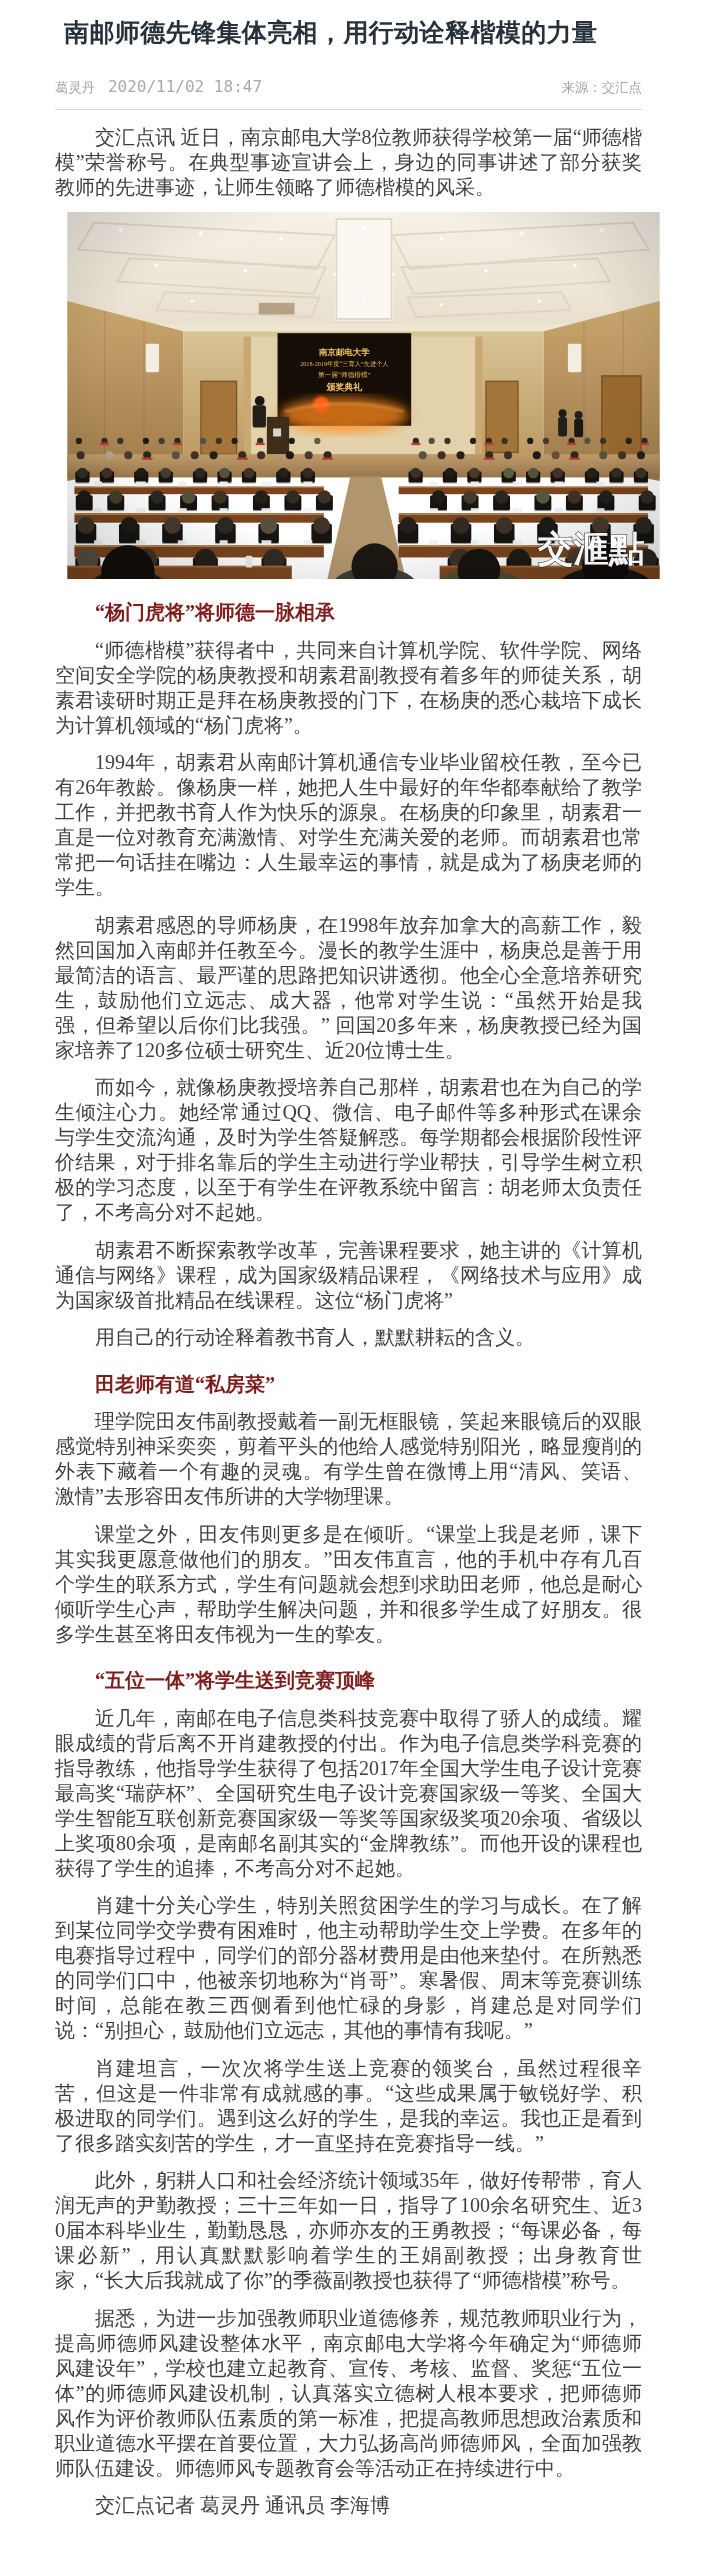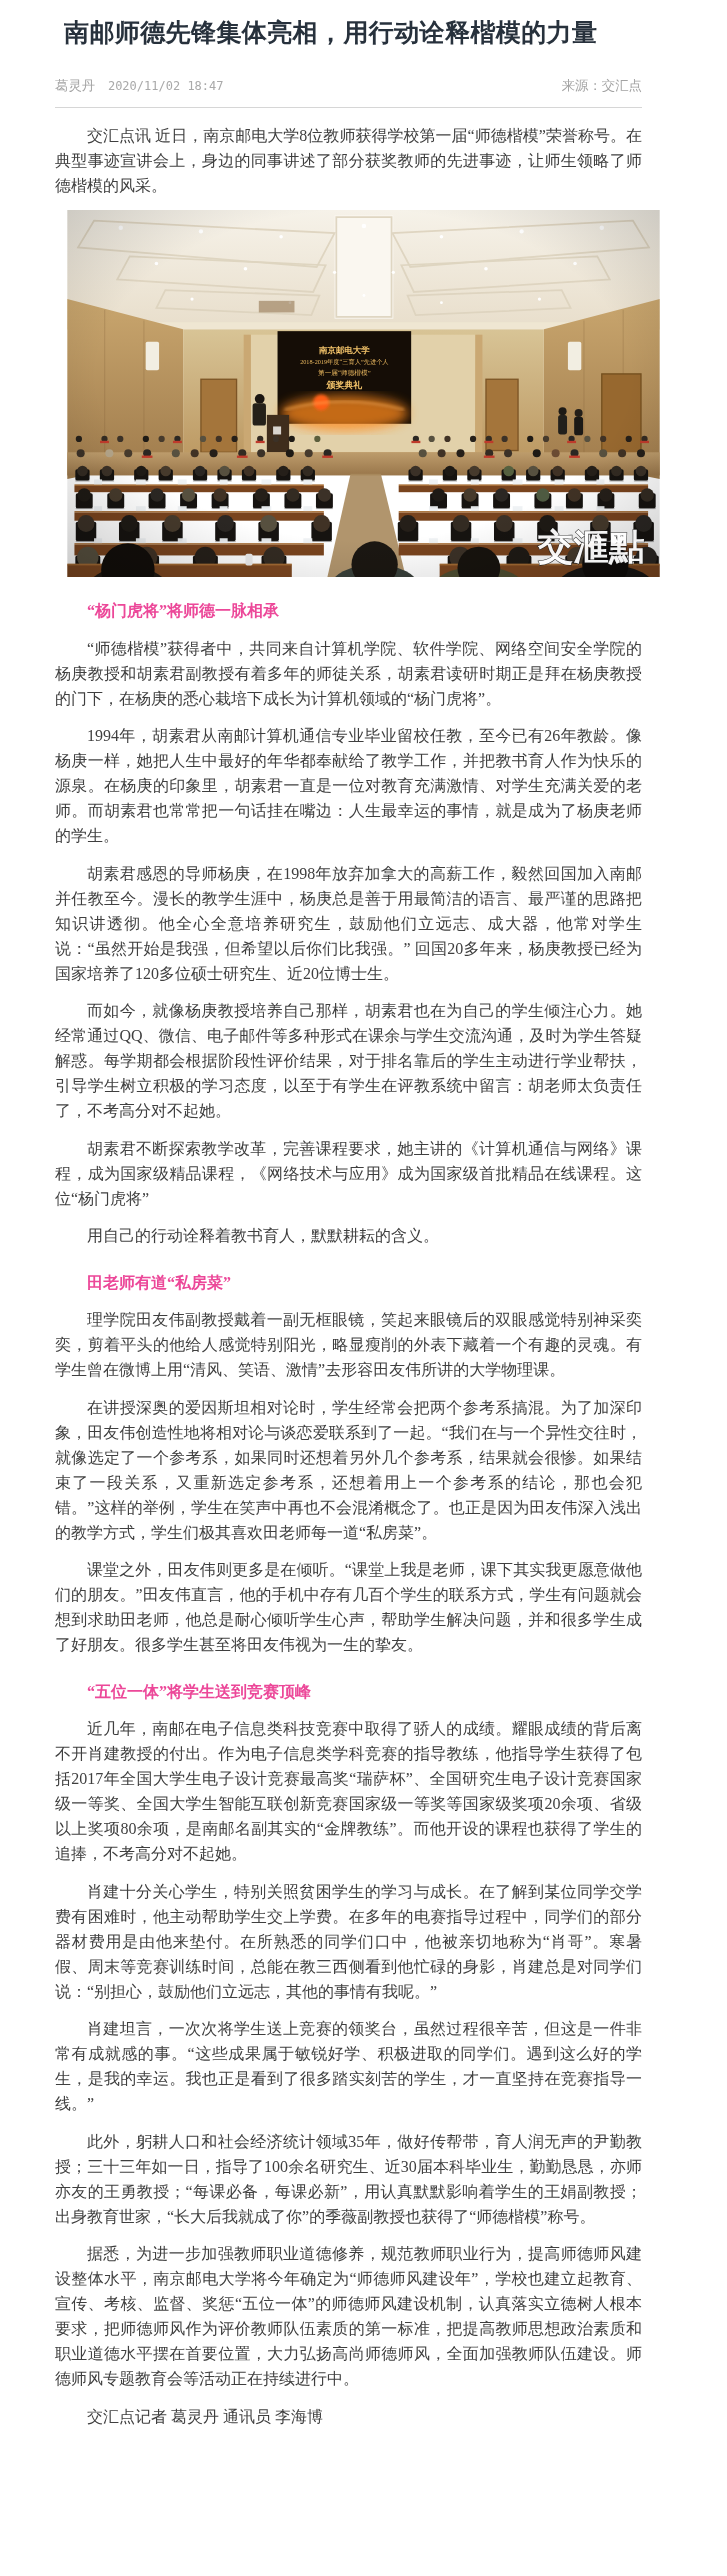--- a/index.html
+++ b/index.html
@@ -9,28 +9,28 @@
   h1.title {
     font-size: 25px; line-height: 1.35; font-weight: bold; color: #27313c;
     margin: 16px 0 0 9px; letter-spacing: 0.4px;
   }
   .meta {
     display: flex; justify-content: space-between; align-items: baseline;
     margin-top: 27px; color: #a3a3a3; font-size: 13.4px;
     font-family: "Liberation Sans", "DejaVu Sans", sans-serif;
   }
   .meta .left span { margin-right: 9px; }
-  .meta .datetime { font-family: "DejaVu Sans Mono", monospace; font-size: 12px; color: #a9a9a9; }
+  .meta .datetime { font-family: "DejaVu Sans Mono", monospace; font-size: 16px; color: #a9a9a9; }
   hr.rule { border: none; border-top: 0.9px solid #d6d6d6; margin: 12.5px 0 14.3px 0; }
   p.para, h2.sec {
-    font-size: 16px; line-height: 25px; text-indent: 2em;
+    font-size: 20px; line-height: 25px; text-indent: 2em;
     text-align: justify; word-break: break-all; margin: 12.5px 0;
   }
   p.para { color: #3f3f3f; font-weight: normal; }
-  h2.sec { color: #ec4899; font-weight: bold; margin: 21.4px 0 12.5px 0; }
+  h2.sec { color: #7f1d1d; font-weight: bold; margin: 21.4px 0 12.5px 0; }
   figure.photo { margin: 12.5px 0 12.5px 11.6px; width: 677px; height: 367px; padding: 0; }
   figure.photo svg { display: block; }
 </style>
 </head>
 <body>
 
 <div class="page">
   <div class="content">
 
     <h1 class="title">南邮师德先锋集体亮相，用行动诠释楷模的力量</h1>
@@ -458,21 +458,20 @@
     <h2 class="sec">“杨门虎将”将师德一脉相承</h2>
     <p class="para">“师德楷模”获得者中，共同来自计算机学院、软件学院、网络空间安全学院的杨庚教授和胡素君副教授有着多年的师徒关系，胡素君读研时期正是拜在杨庚教授的门下，在杨庚的悉心栽培下成长为计算机领域的“杨门虎将”。</p>
     <p class="para">1994年，胡素君从南邮计算机通信专业毕业留校任教，至今已有26年教龄。像杨庚一样，她把人生中最好的年华都奉献给了教学工作，并把教书育人作为快乐的源泉。在杨庚的印象里，胡素君一直是一位对教育充满激情、对学生充满关爱的老师。而胡素君也常常把一句话挂在嘴边：人生最幸运的事情，就是成为了杨庚老师的学生。</p>
     <p class="para">胡素君感恩的导师杨庚，在1998年放弃加拿大的高薪工作，毅然回国加入南邮并任教至今。漫长的教学生涯中，杨庚总是善于用最简洁的语言、最严谨的思路把知识讲透彻。他全心全意培养研究生，鼓励他们立远志、成大器，他常对学生说：“虽然开始是我强，但希望以后你们比我强。” 回国20多年来，杨庚教授已经为国家培养了120多位硕士研究生、近20位博士生。</p>
     <p class="para">而如今，就像杨庚教授培养自己那样，胡素君也在为自己的学生倾注心力。她经常通过QQ、微信、电子邮件等多种形式在课余与学生交流沟通，及时为学生答疑解惑。每学期都会根据阶段性评价结果，对于排名靠后的学生主动进行学业帮扶，引导学生树立积极的学习态度，以至于有学生在评教系统中留言：胡老师太负责任了，不考高分对不起她。</p>
     <p class="para">胡素君不断探索教学改革，完善课程要求，她主讲的《计算机通信与网络》课程，成为国家级精品课程，《网络技术与应用》成为国家级首批精品在线课程。这位“杨门虎将”</p>
     <p class="para">用自己的行动诠释着教书育人，默默耕耘的含义。</p>
 
     <h2 class="sec">田老师有道“私房菜”</h2>
     <p class="para">理学院田友伟副教授戴着一副无框眼镜，笑起来眼镜后的双眼感觉特别神采奕奕，剪着平头的他给人感觉特别阳光，略显瘦削的外表下藏着一个有趣的灵魂。有学生曾在微博上用“清风、笑语、激情”去形容田友伟所讲的大学物理课。</p>
-    <p class="para">在讲授深奥的爱因斯坦相对论时，学生经常会把两个参考系搞混。为了加深印象，田友伟创造性地将相对论与谈恋爱联系到了一起。“我们在与一个异性交往时，就像选定了一个参考系，如果同时还想着另外几个参考系，结果就会很惨。如果结束了一段关系，又重新选定参考系，还想着用上一个参考系的结论，那也会犯错。”这样的举例，学生在笑声中再也不会混淆概念了。也正是因为田友伟深入浅出的教学方式，学生们极其喜欢田老师每一道“私房菜”。</p>
     <p class="para">课堂之外，田友伟则更多是在倾听。“课堂上我是老师，课下其实我更愿意做他们的朋友。”田友伟直言，他的手机中存有几百个学生的联系方式，学生有问题就会想到求助田老师，他总是耐心倾听学生心声，帮助学生解决问题，并和很多学生成了好朋友。很多学生甚至将田友伟视为一生的挚友。</p>
 
     <h2 class="sec">“五位一体”将学生送到竞赛顶峰</h2>
     <p class="para">近几年，南邮在电子信息类科技竞赛中取得了骄人的成绩。耀眼成绩的背后离不开肖建教授的付出。作为电子信息类学科竞赛的指导教练，他指导学生获得了包括2017年全国大学生电子设计竞赛最高奖“瑞萨杯”、全国研究生电子设计竞赛国家级一等奖、全国大学生智能互联创新竞赛国家级一等奖等国家级奖项20余项、省级以上奖项80余项，是南邮名副其实的“金牌教练”。而他开设的课程也获得了学生的追捧，不考高分对不起她。</p>
     <p class="para">肖建十分关心学生，特别关照贫困学生的学习与成长。在了解到某位同学交学费有困难时，他主动帮助学生交上学费。在多年的电赛指导过程中，同学们的部分器材费用是由他来垫付。在所熟悉的同学们口中，他被亲切地称为“肖哥”。寒暑假、周末等竞赛训练时间，总能在教三西侧看到他忙碌的身影，肖建总是对同学们说：“别担心，鼓励他们立远志，其他的事情有我呢。”</p>
     <p class="para">肖建坦言，一次次将学生送上竞赛的领奖台，虽然过程很辛苦，但这是一件非常有成就感的事。“这些成果属于敏锐好学、积极进取的同学们。遇到这么好的学生，是我的幸运。我也正是看到了很多踏实刻苦的学生，才一直坚持在竞赛指导一线。”</p>
     <p class="para">此外，躬耕人口和社会经济统计领域35年，做好传帮带，育人润无声的尹勤教授；三十三年如一日，指导了100余名研究生、近30届本科毕业生，勤勤恳恳，亦师亦友的王勇教授；“每课必备，每课必新”，用认真默默影响着学生的王娟副教授；出身教育世家，“长大后我就成了你”的季薇副教授也获得了“师德楷模”称号。</p>
     <p class="para">据悉，为进一步加强教师职业道德修养，规范教师职业行为，提高师德师风建设整体水平，南京邮电大学将今年确定为“师德师风建设年”，学校也建立起教育、宣传、考核、监督、奖惩“五位一体”的师德师风建设机制，认真落实立德树人根本要求，把师德师风作为评价教师队伍素质的第一标准，把提高教师思想政治素质和职业道德水平摆在首要位置，大力弘扬高尚师德师风，全面加强教师队伍建设。师德师风专题教育会等活动正在持续进行中。</p>
     <p class="para">交汇点记者 葛灵丹 通讯员 李海博</p>
 

